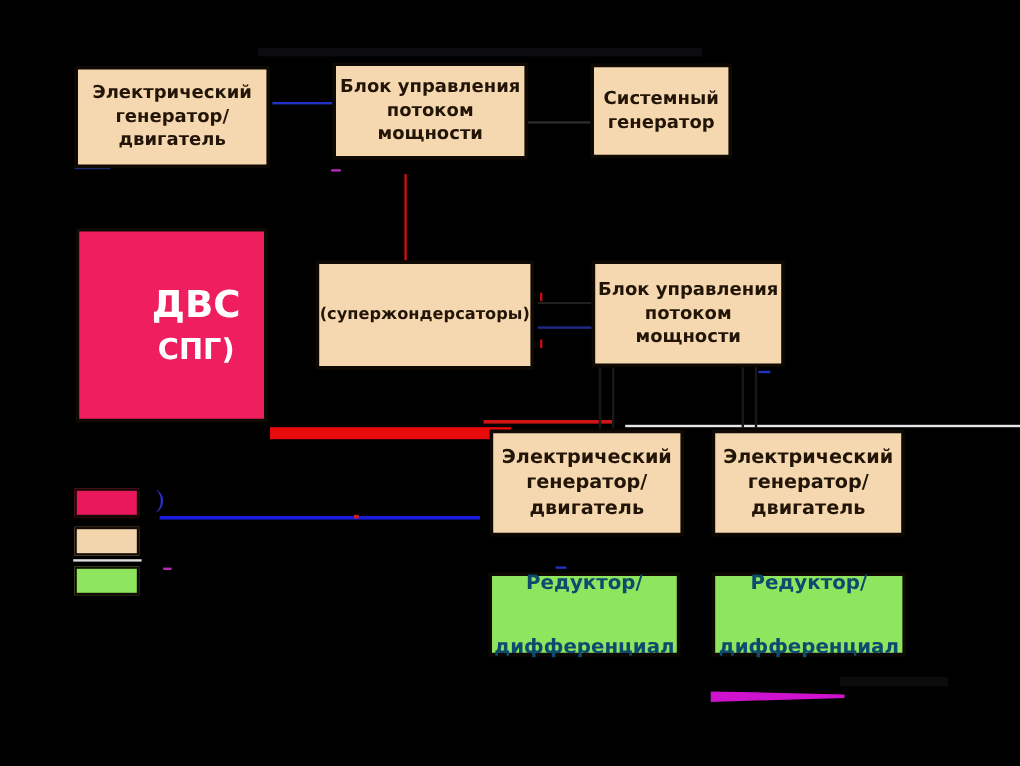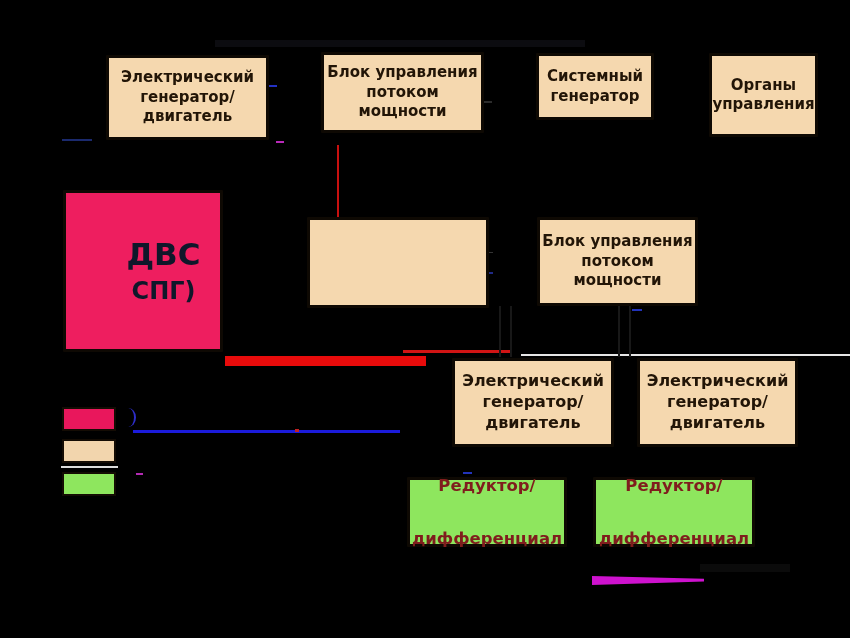--- a/index.html
+++ b/index.html
@@ -2,26 +2,26 @@
 <html><head>
 <meta charset="utf-8">
 <style>
   html,body{margin:0;padding:0;background:#000;}
   #stage{position:relative;width:850px;height:638px;background:#000;overflow:hidden;
          font-family:"DejaVu Sans","Liberation Sans",sans-serif;}
   .box{position:absolute;display:flex;flex-direction:column;align-items:center;justify-content:center;
        border:3px solid #0e0903;box-sizing:border-box;font-weight:bold;text-align:center;
        color:#221507;line-height:1.3;border-radius:1px;}
   .box span{display:block;}
-  .tan{background:#f5d8af;margin-left:44px;}
-  .green{background:#8ee65e;color:#7f1d1d;gap:31px;}
-  .pink{background:#ee1e5f;color:#0f172a;line-height:1.2;padding-left:41px;}
+  .tan{background:#f5d8af;}
+  .green{background:#8ee65e;color:#0c4a6e;gap:31px;}
+  .pink{background:#ee1e5f;color:#ffffff;line-height:1.2;padding-left:41px;}
   #b1{left:62px;top:55px;width:163px;height:85px;font-size:15px;}
   #b2{left:277px;top:52px;width:163px;height:81px;font-size:15px;}
-  #b3{left:492px;top:53px;width:118px;height:67px;font-size:15px;}
+  #b3{left:492px;top:53px;width:118px;height:79px;font-size:15px;}
   #b4{left:665px;top:53px;width:109px;height:84px;font-size:15px;}
   #b5{left:63px;top:190px;width:160px;height:162px;font-size:24px;}
   #b5 .big{font-size:31px;margin-bottom:4px;}
   #b6{left:263px;top:217px;width:182px;height:91px;font-size:15px;}
   #b6 .sub{font-size:13.5px;}
   #b7{left:493px;top:217px;width:161px;height:89px;font-size:15px;}
   #b8{left:408px;top:358px;width:162px;height:89px;font-size:16px;}
   #b9{left:593px;top:358px;width:161px;height:89px;font-size:16px;}
   #b10{left:407px;top:477px;width:160px;height:70px;font-size:16.5px;}
   #b11{left:593px;top:477px;width:162px;height:70px;font-size:16.5px;}
@@ -94,30 +94,27 @@
   </div>
   <div class="box tan" id="b2">
     <span>Блок управления</span>
     <span>потоком</span>
     <span>мощности</span>
   </div>
   <div class="box tan" id="b3">
     <span>Системный</span>
     <span>генератор</span>
   </div>
-  <div class="box tan" id="b4">
-    <span>Органы</span>
-    <span>управления</span>
-  </div>
 
   <div class="box pink" id="b5">
     <span class="big">ДВС</span>
     <span>СПГ)</span>
   </div>
   <div class="box tan" id="b6">
+    <span class="sub">(супержондерсаторы)</span>
   </div>
   <div class="box tan" id="b7">
     <span>Блок управления</span>
     <span>потоком</span>
     <span>мощности</span>
   </div>
 
   <div class="box tan" id="b8">
     <span>Электрический</span>
     <span>генератор/</span>

